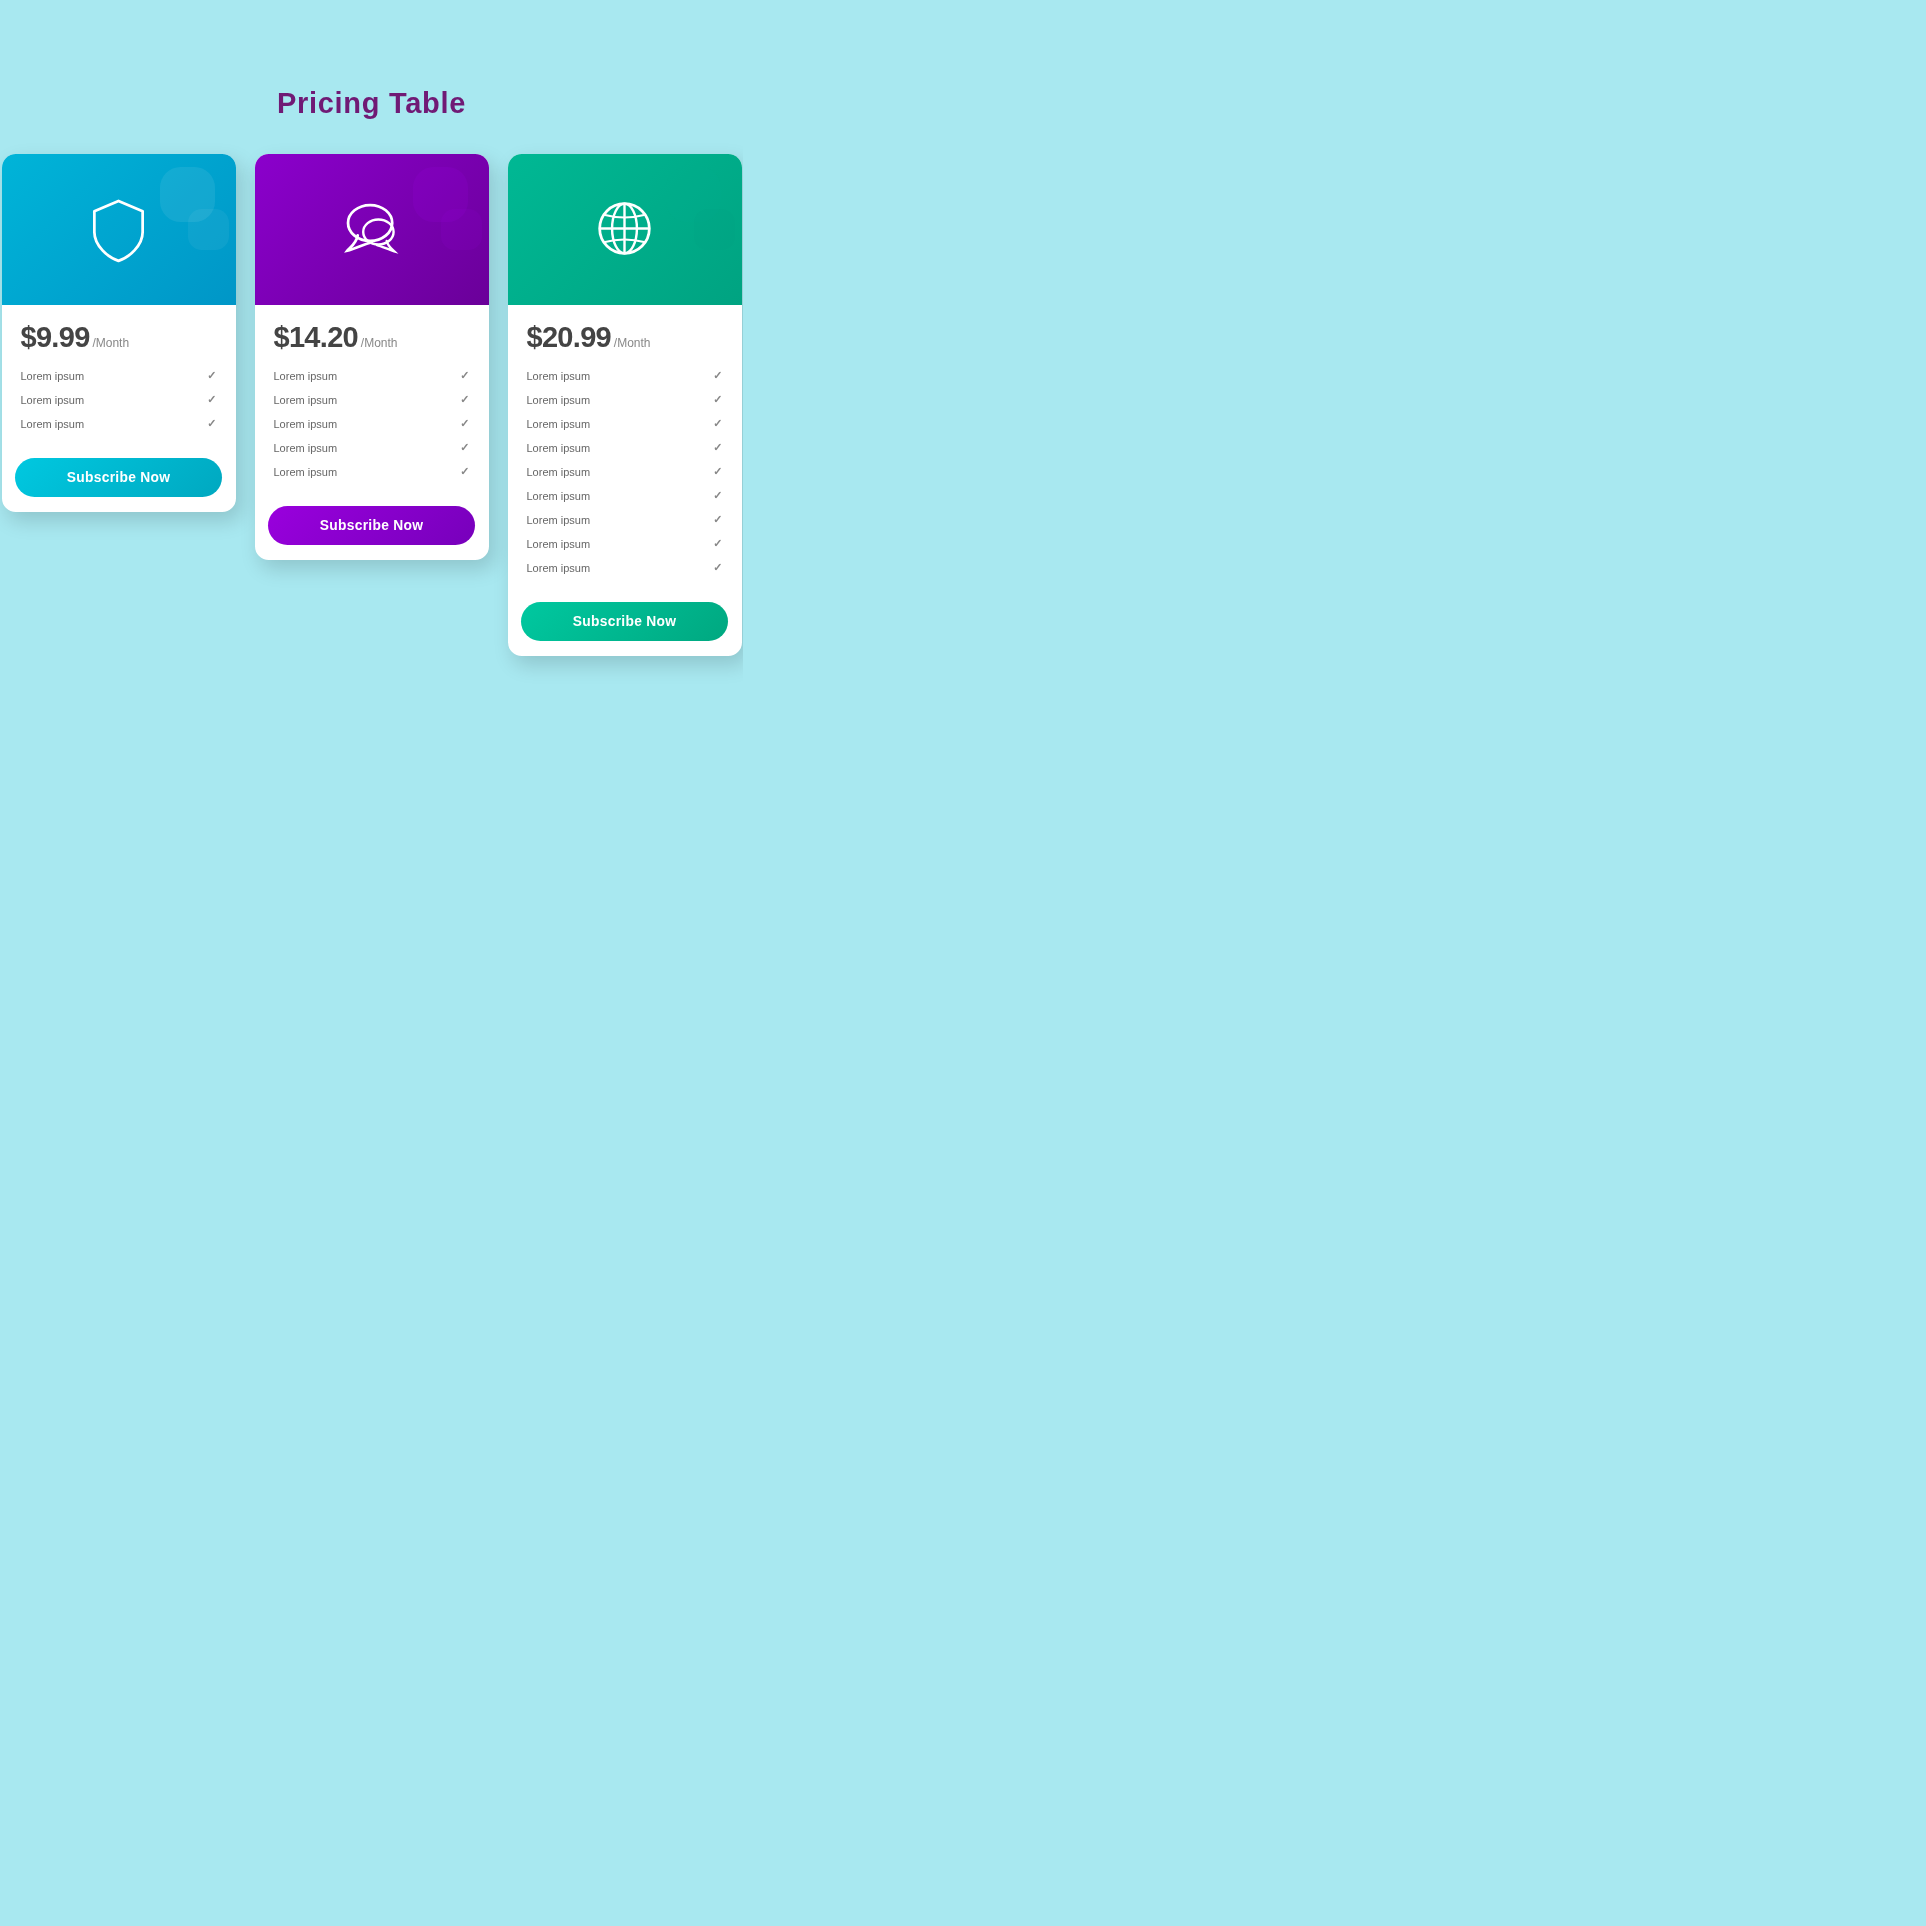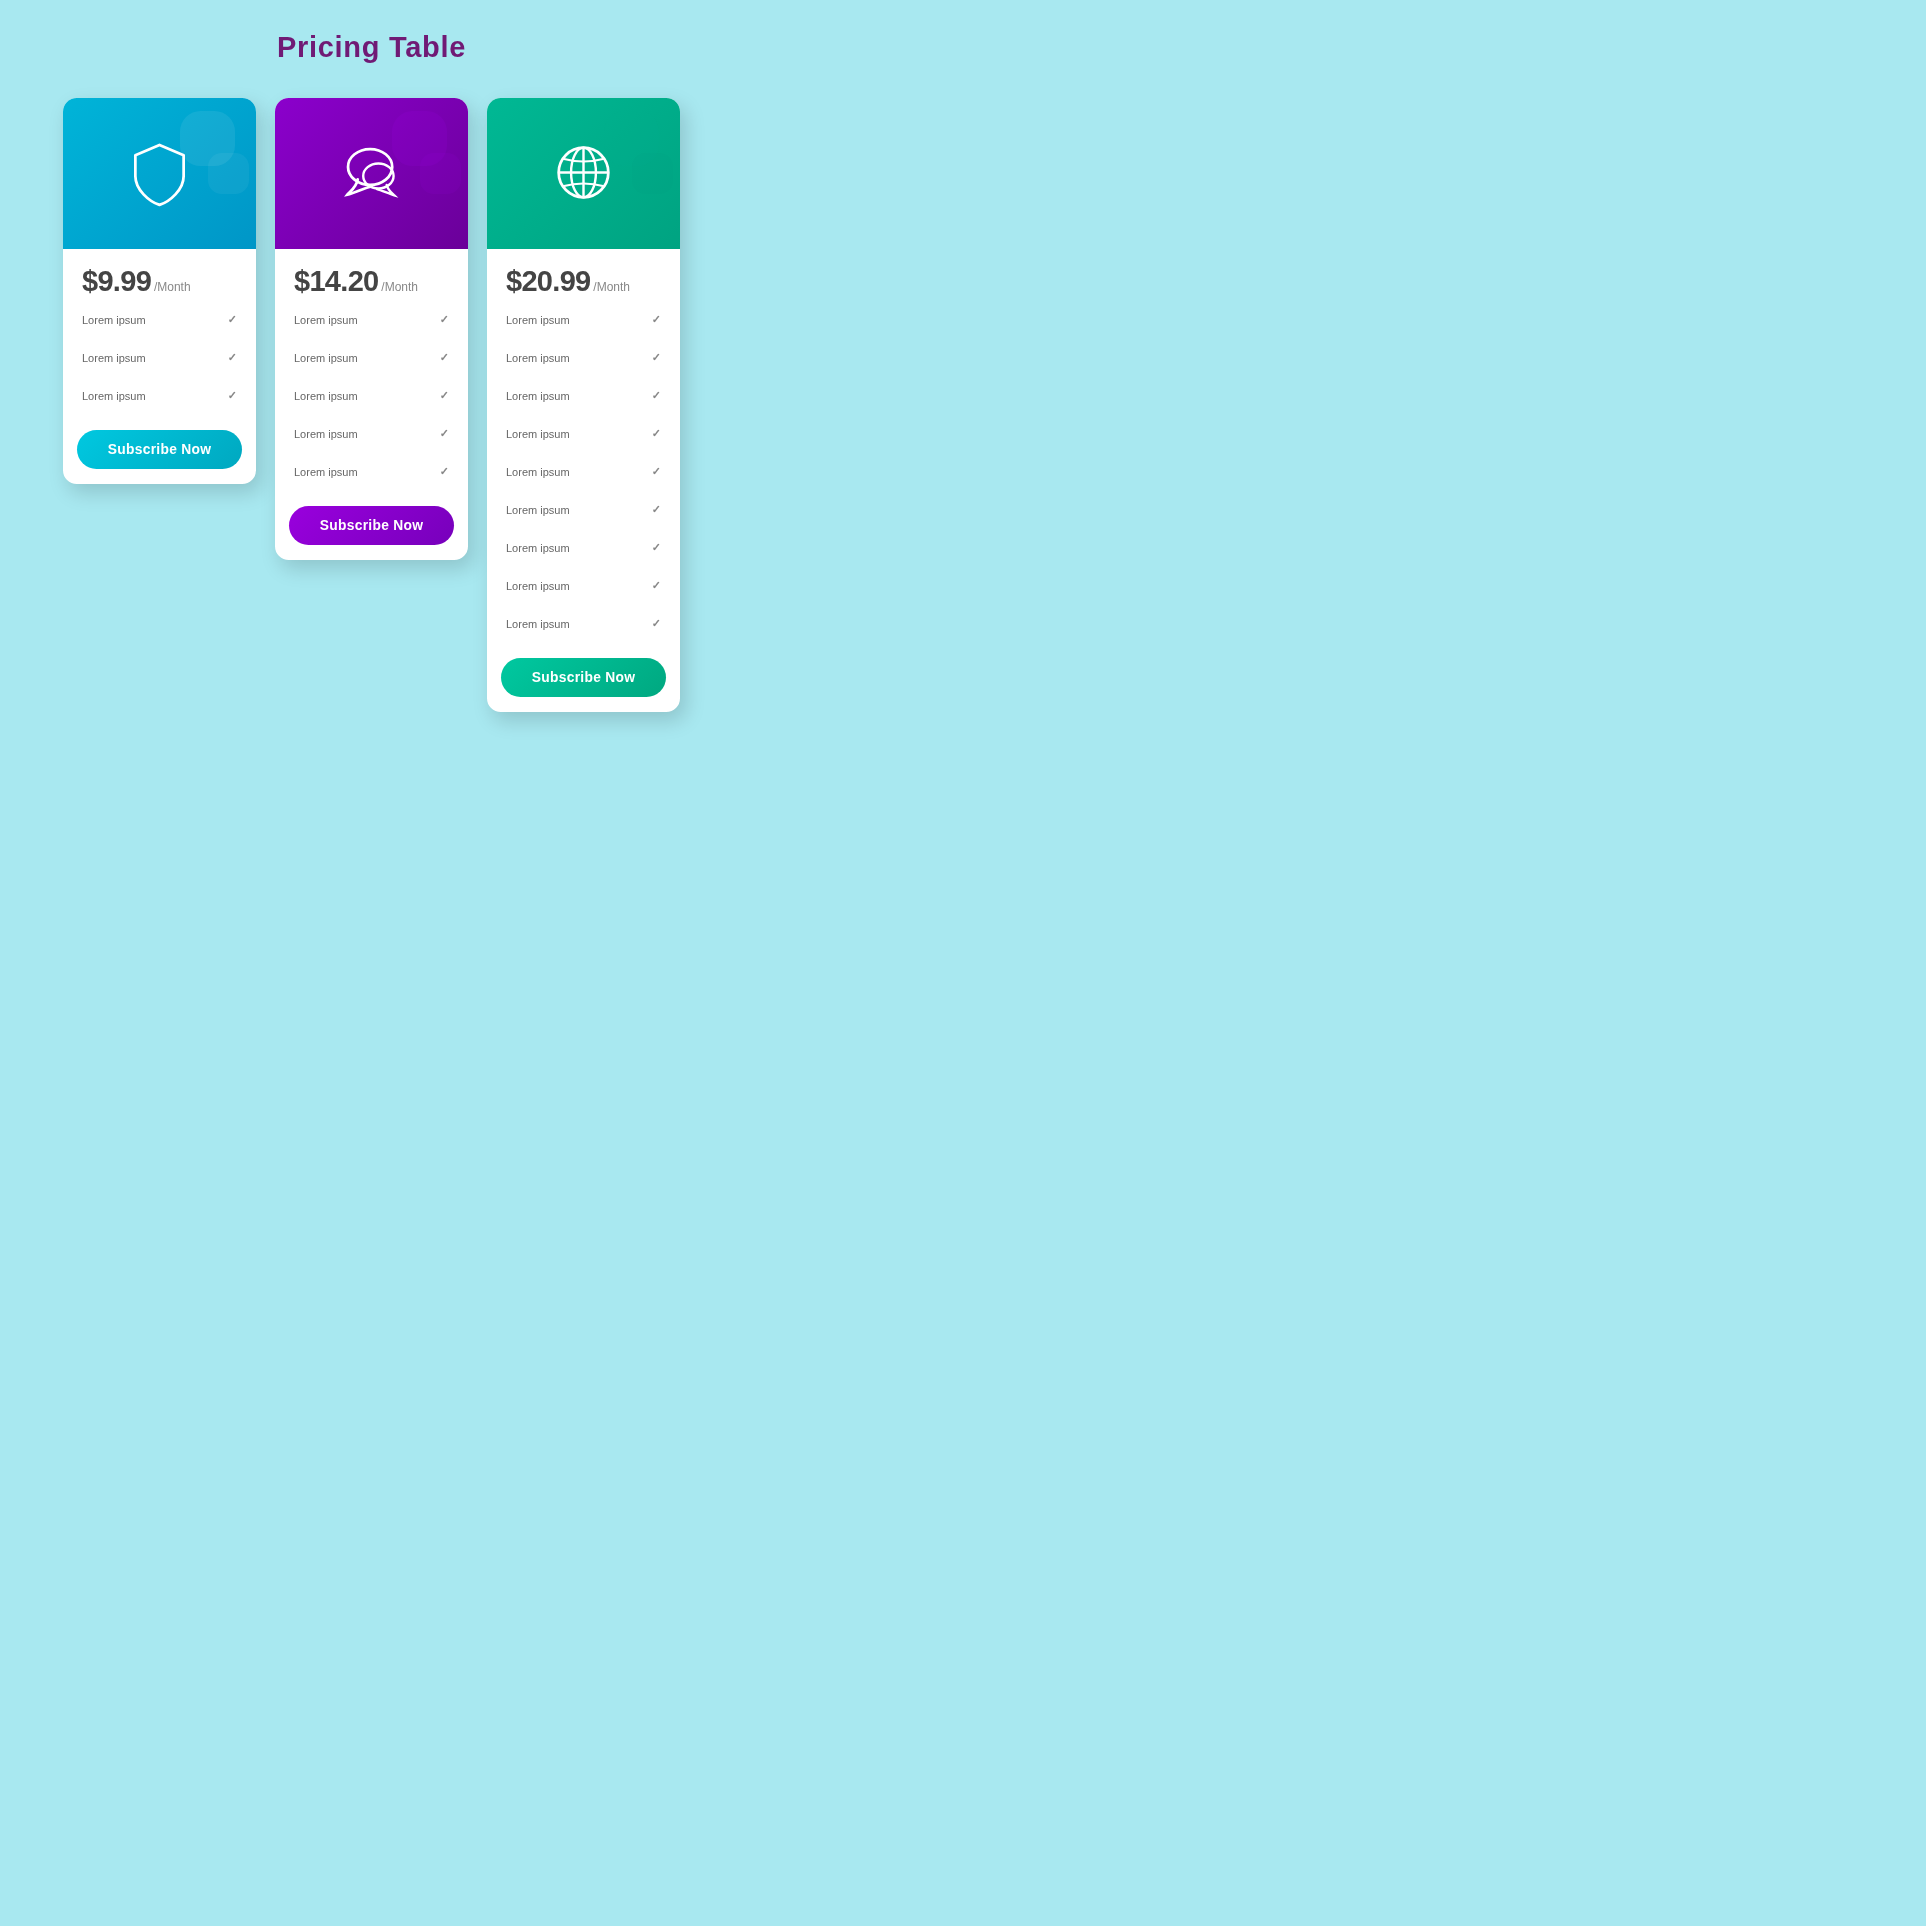--- a/index.html
+++ b/index.html
@@ -33,21 +33,21 @@
       gap: 19px;
       align-items: flex-start;
       position: relative;
     }
 
     .card {
       background: #fff;
       border-radius: 13.8px;
       box-shadow: 5.5px 8.3px 20.6px rgba(0,0,0,0.15);
       overflow: hidden;
-      width: 193px;
+      width: 234px;
       display: flex;
       flex-direction: column;
       align-items: stretch;
     }
 
     .card-header {
       width: 100%;
       height: 151px;
       display: flex;
       align-items: center;
@@ -153,21 +153,21 @@
       font-size: 12px;
       color: #888;
       margin-left: 2.8px;
       font-weight: 400;
     }
 
     .features-list {
       list-style: none;
       display: flex;
       flex-direction: column;
-      gap: 25px;
+      gap: 11px;
       flex: 1;
       justify-content: center;
     }
 
     .feature-item {
       display: flex;
       align-items: center;
       justify-content: space-between;
     }
 

